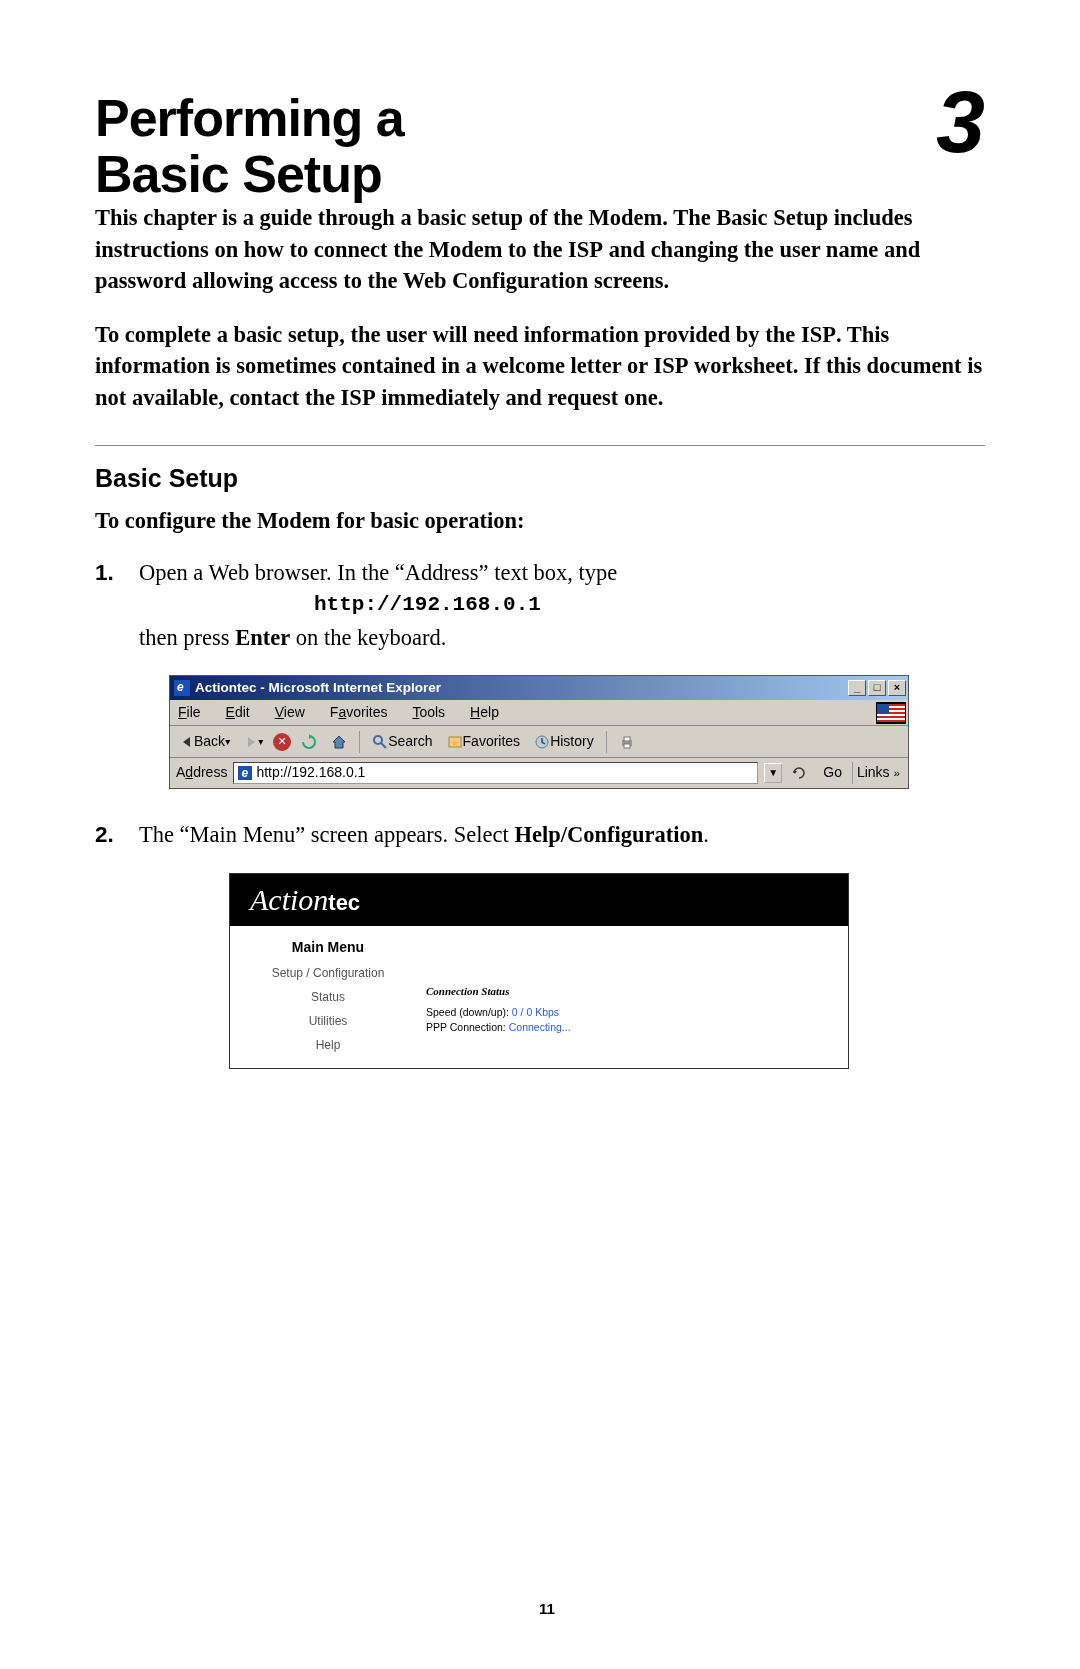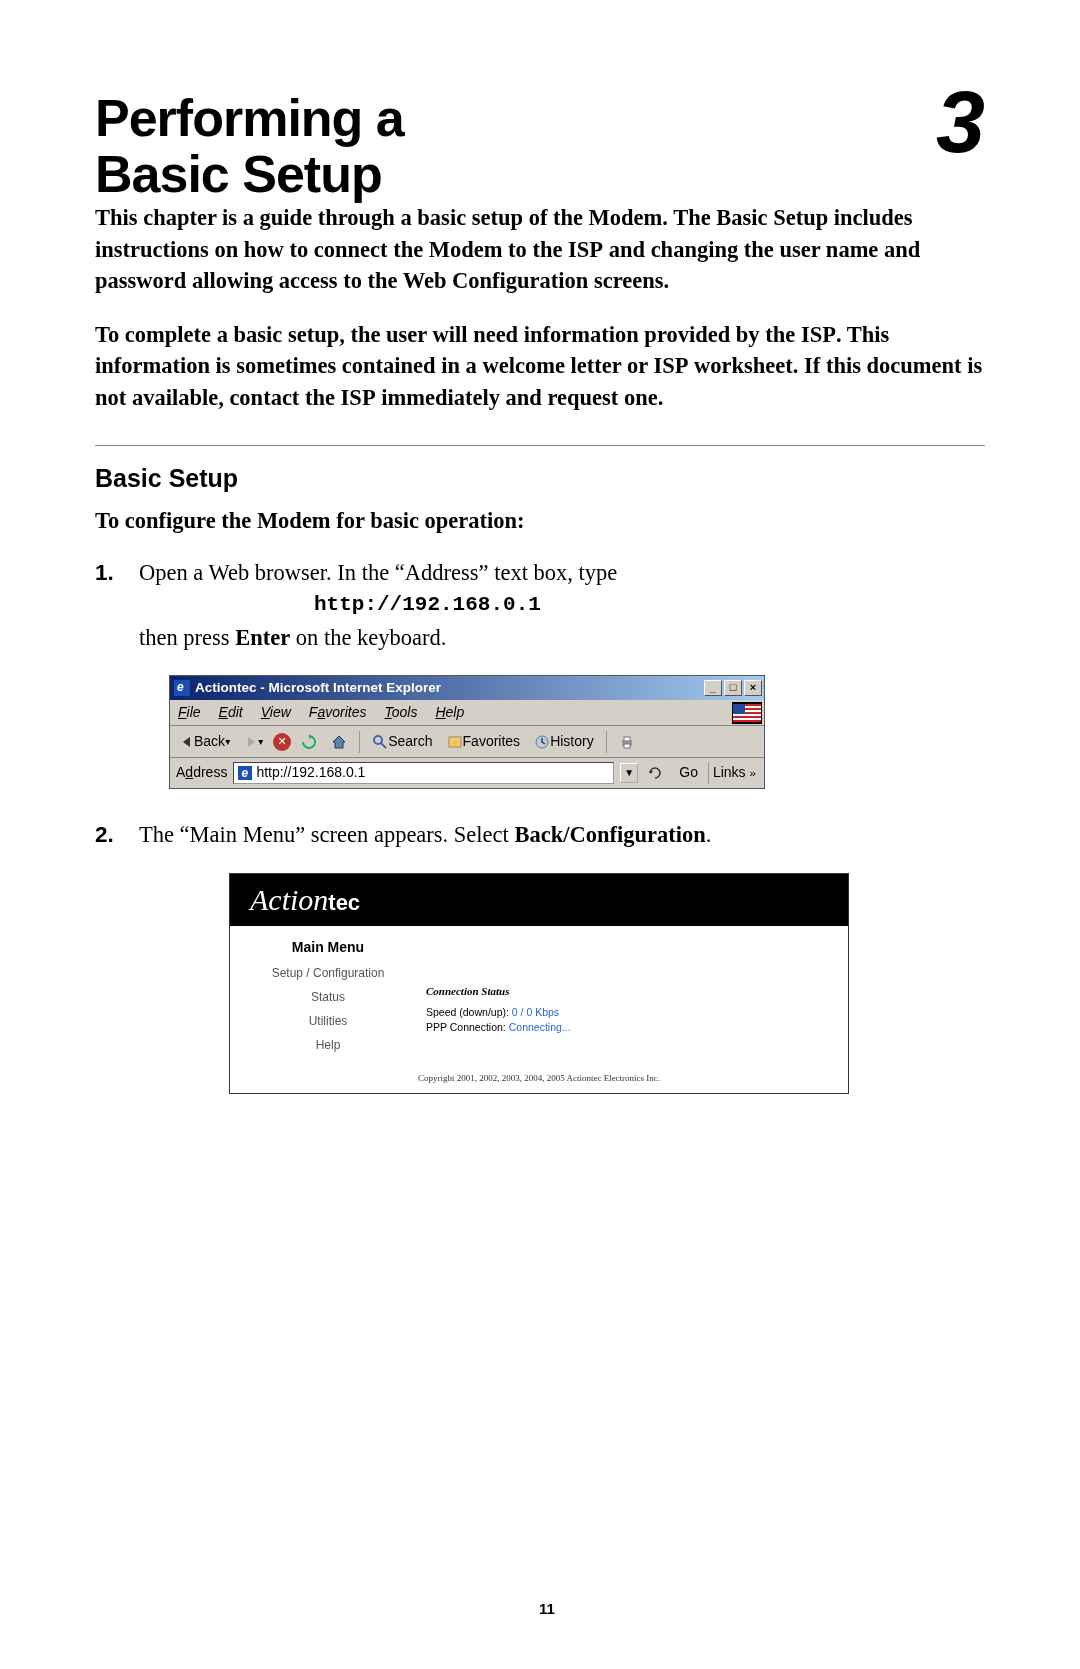--- a/index.html
+++ b/index.html
@@ -78,21 +78,21 @@
   .mono-block {
     display: block;
     text-align: left;
     padding-left: 175px;
     margin: 2px 0;
   }
   .bold { font-weight: 700; }
 
   
   .ie-window {
-    width: 596px;
+    width: 740px;
     margin: 22px 0 0 30px;
     font-family: Tahoma, Arial, sans-serif;
     font-size: 14px;
     border: 1px solid #555;
     background: #d4d0c8;
   }
   .ie-titlebar {
     background: linear-gradient(to right, #0a246a, #a6caf0);
     color: #fff;
     display: flex;
@@ -113,21 +113,21 @@
     font-size: 11px; font-weight: 700;
     text-align: center; line-height: 13px;
     color: #000;
   }
   .ie-menubar {
     display: flex; align-items: center; justify-content: space-between;
     height: 26px; padding: 0 2px 0 8px;
     border-bottom: 1px solid #888;
     background: #d4d0c8;
   }
-  .menu-items { display: flex; gap: 18px; font-size: 14px; font-style: italic; }
+  .menu-items { display: flex; gap: 25px; font-size: 14px; }
   .menu-items span u { text-decoration: underline; }
   .throbber {
     width: 30px; height: 22px;
     background: #000;
     display: flex; align-items: center; justify-content: center;
   }
   .ie-toolbar {
     display: flex; align-items: center; gap: 6px;
     height: 32px; padding: 0 4px 0 6px;
     border-bottom: 1px solid #888;
@@ -364,21 +364,21 @@
           <span>Go</span>
         </span>
         <span class="links-btn">
           <span>Links</span>&nbsp;<sup>»</sup>
         </span>
       </div>
     </div>
   </li>
 
   <li>
-    <span>The “Main Menu” screen appears. Select </span><span class="bold">Back/Configuration</span><span>.</span>
+    <span>The “Main Menu” screen appears. Select </span><span class="bold">Help/Configuration</span><span>.</span>
 
     
     <div class="actiontec">
       <div class="at-header">
         <span class="at-logo">
           <span>Action</span><span class="tec">tec</span>
         </span>
       </div>
       <div class="at-body">
         <div class="at-menu">
@@ -390,19 +390,18 @@
         </div>
         <div class="at-status">
           <h5>Connection Status</h5>
           <div>
             <span>Speed (down/up): </span><span class="blue">0 / 0 Kbps</span>
           </div>
           <div>
             <span>PPP Connection:   </span><span class="blue">Connecting...</span>
           </div>
         </div>
-        <div class="at-copy">Copyright 2001, 2002, 2003, 2004, 2005 Actiontec Electronics Inc.</div>
       </div>
     </div>
   </li>
 </ol>
 
 <div class="page-number">11</div>
 
 </body></html>

